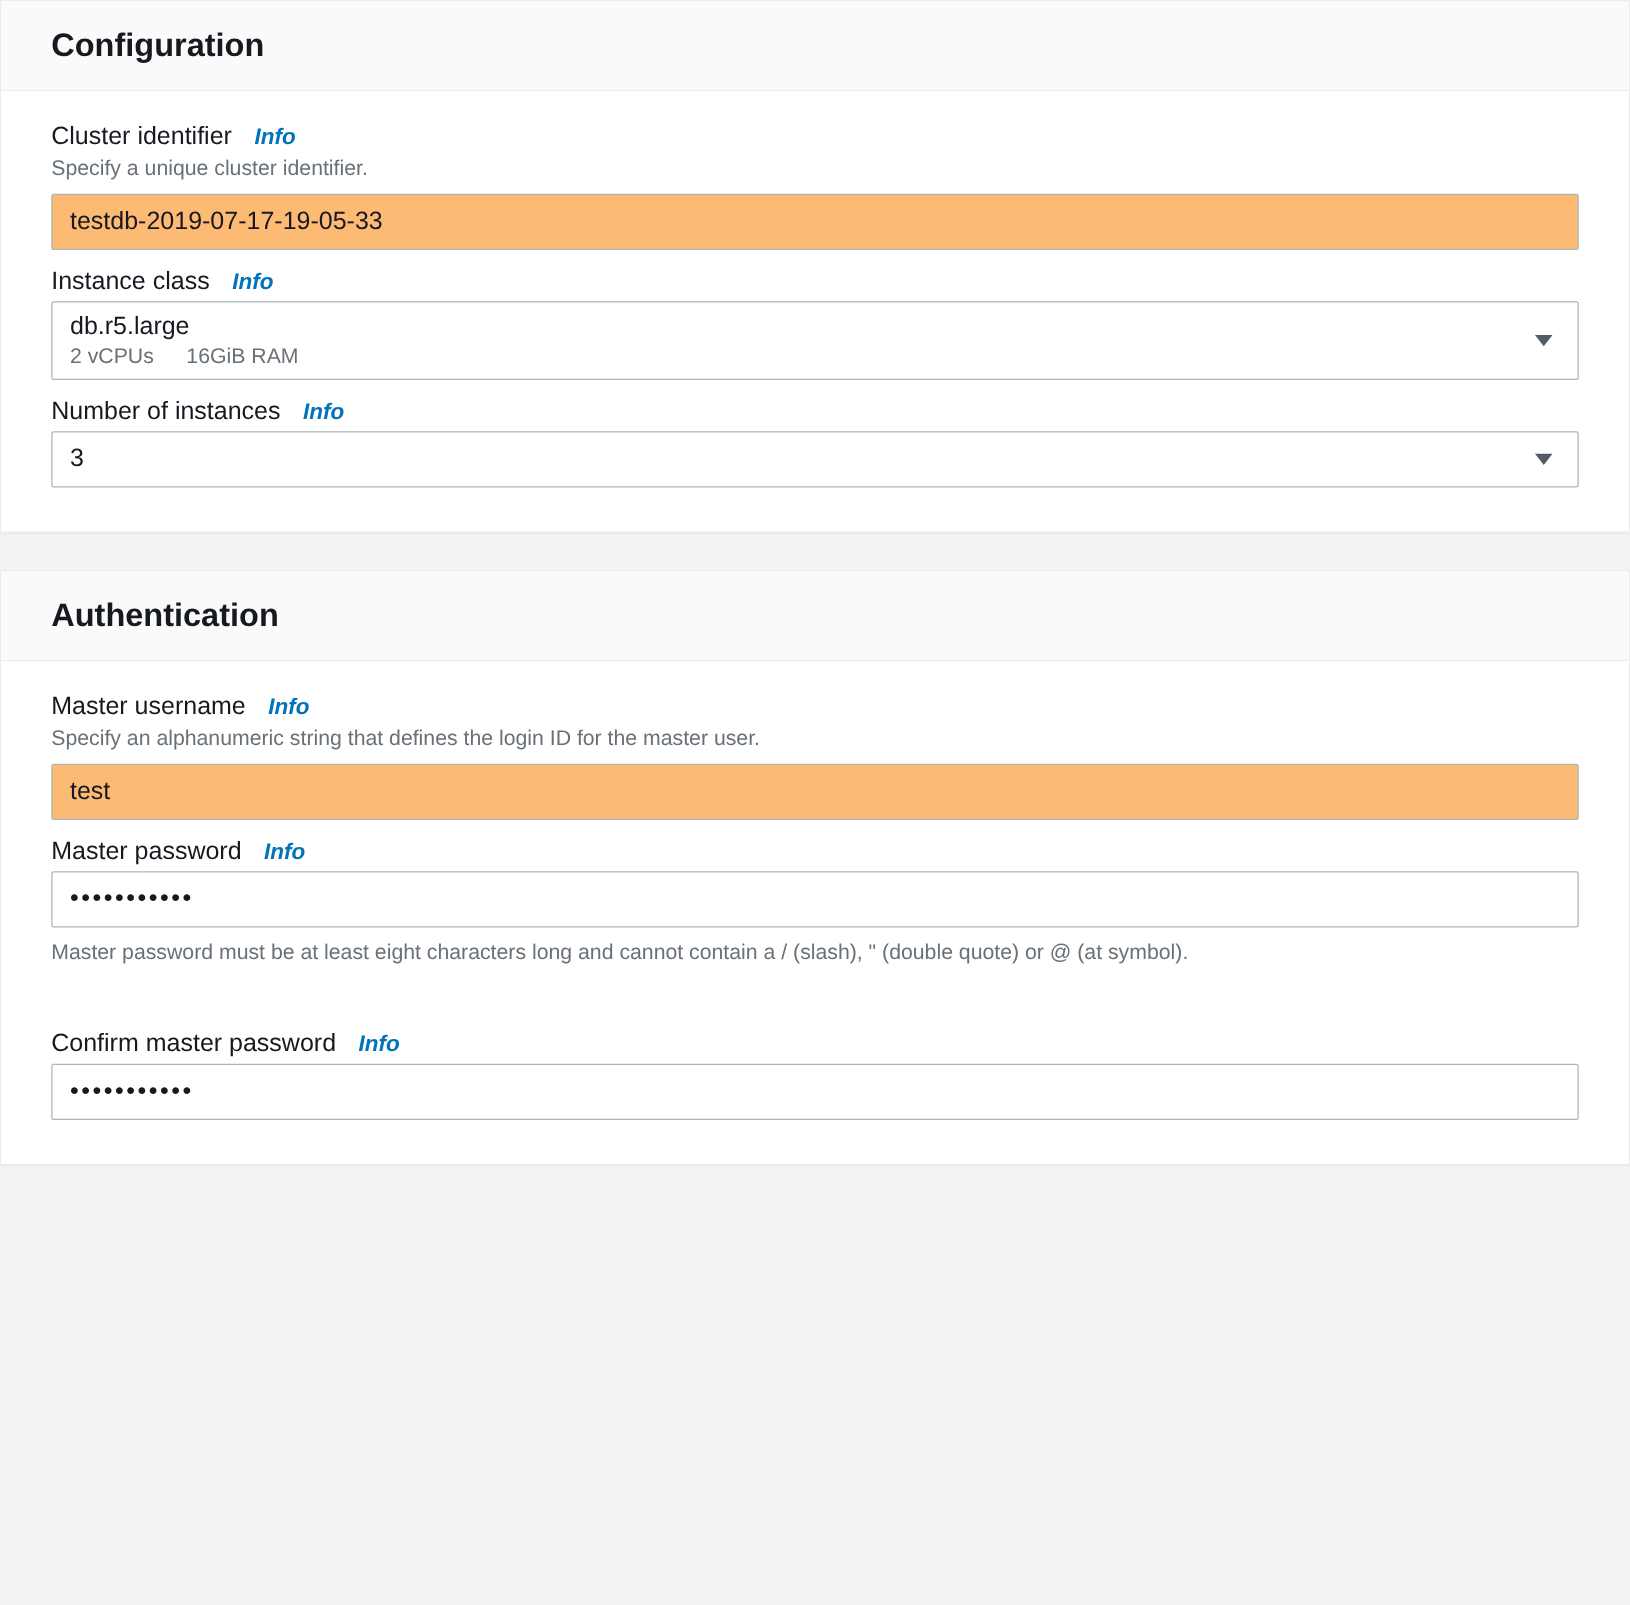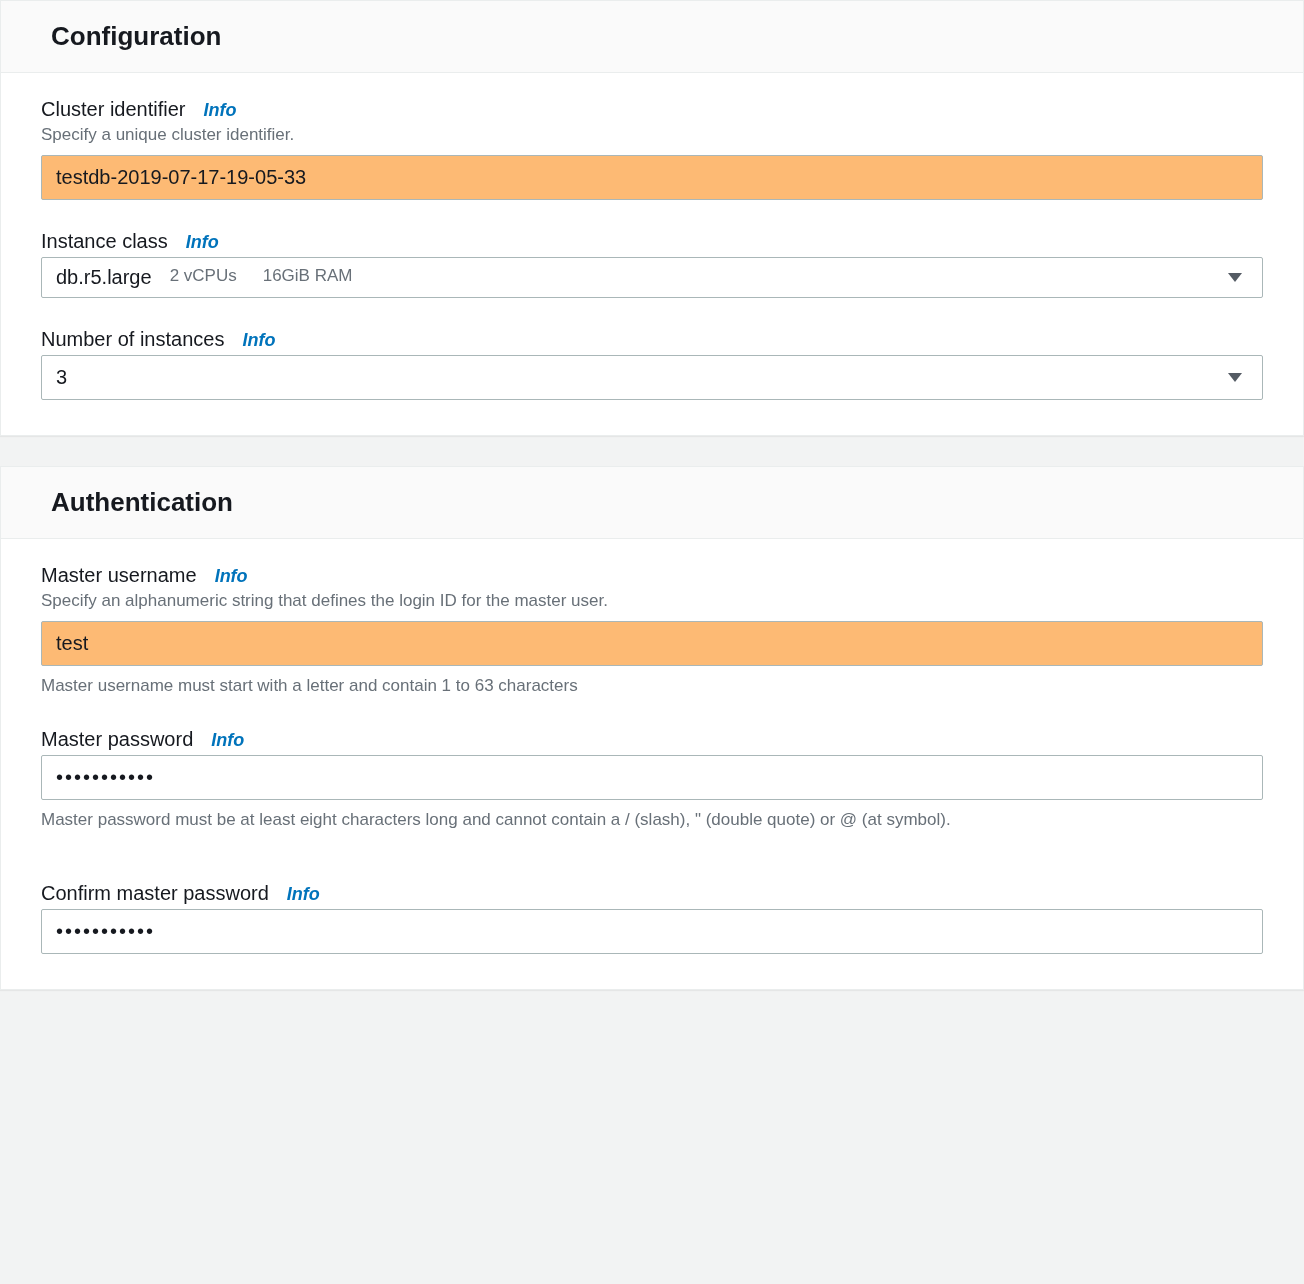--- a/index.html
+++ b/index.html
@@ -21,28 +21,27 @@
     }
     .panel-header {
       padding: 20px 40px;
       border-bottom: 1px solid #eaeded;
       background: #fafafa;
     }
     .panel-header h2 {
       font-size: 26px;
       font-weight: 700;
       color: #16191f;
-      margin-left: 10px;
     }
     .panel-body {
       padding: 25px 40px 35px 40px;
       background: #ffffff;
     }
     .form-group {
-      margin-bottom: 30px;
+      margin-bottom: 14px;
     }
     .form-group:last-child {
       margin-bottom: 0;
     }
     .label-row {
       display: flex;
       align-items: baseline;
       gap: 18px;
       margin-bottom: 4px;
     }
@@ -89,21 +88,22 @@
       display: flex;
       align-items: center;
       justify-content: space-between;
       padding: 10px 14px;
     }
     .select-wrapper.tall {
       padding: 8px 14px;
     }
     .select-content {
       display: flex;
-      gap: 18px;
+      flex-direction: column;
+      gap: 2px;
     }
     .select-main {
       font-size: 20px;
       color: #16191f;
     }
     .select-sub {
       font-size: 17px;
       color: #687078;
       display: flex;
       gap: 26px;
@@ -192,21 +192,20 @@
   </div>
   <div class="panel-body">
 
     <div class="form-group">
       <div class="label-row">
         <span class="field-label">Master username</span>
         <span class="info-link">Info</span>
       </div>
       <div class="field-description">Specify an alphanumeric string that defines the login ID for the master user.</div>
       <input type="text" class="text-input" value="test" style="">
-      <div class="field-hint">Master username must start with a letter and contain 1 to 63 characters</div>
     </div>
 
     <div class="row-two">
       <div class="col">
         <div class="label-row">
           <span class="field-label">Master password</span>
           <span class="info-link">Info</span>
         </div>
         <input type="" hidcore="text" class="password-input" value="•••••••••••" style="">
         <div class="field-hint">Master password must be at least eight characters long and cannot contain a / (slash), " (double quote) or @ (at symbol).</div>

